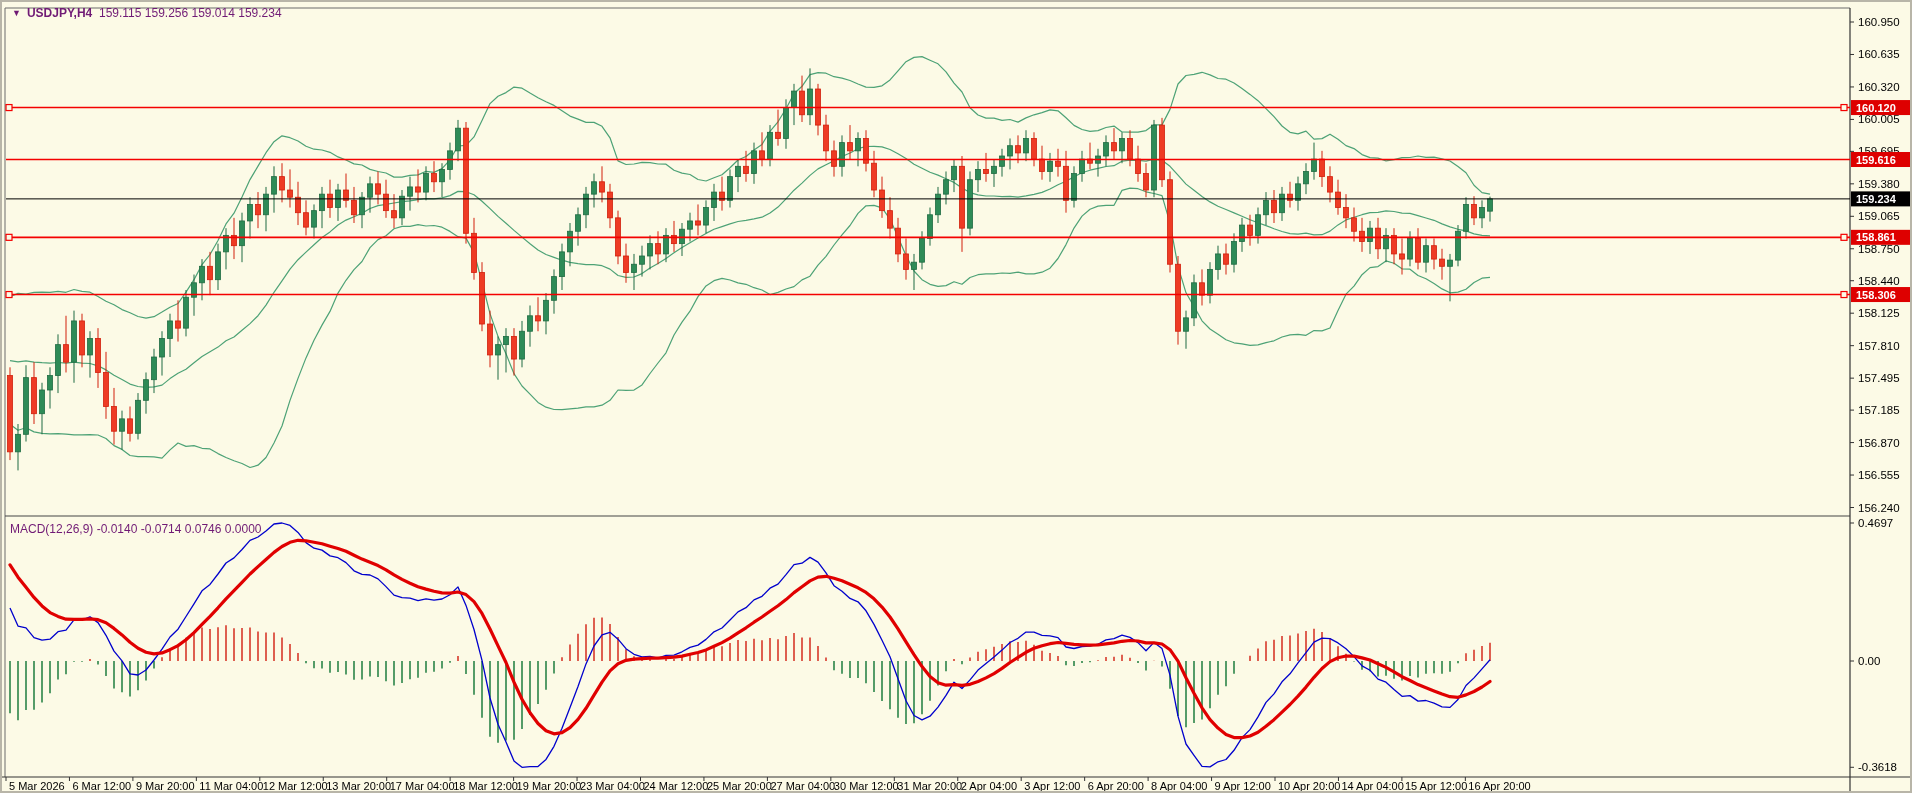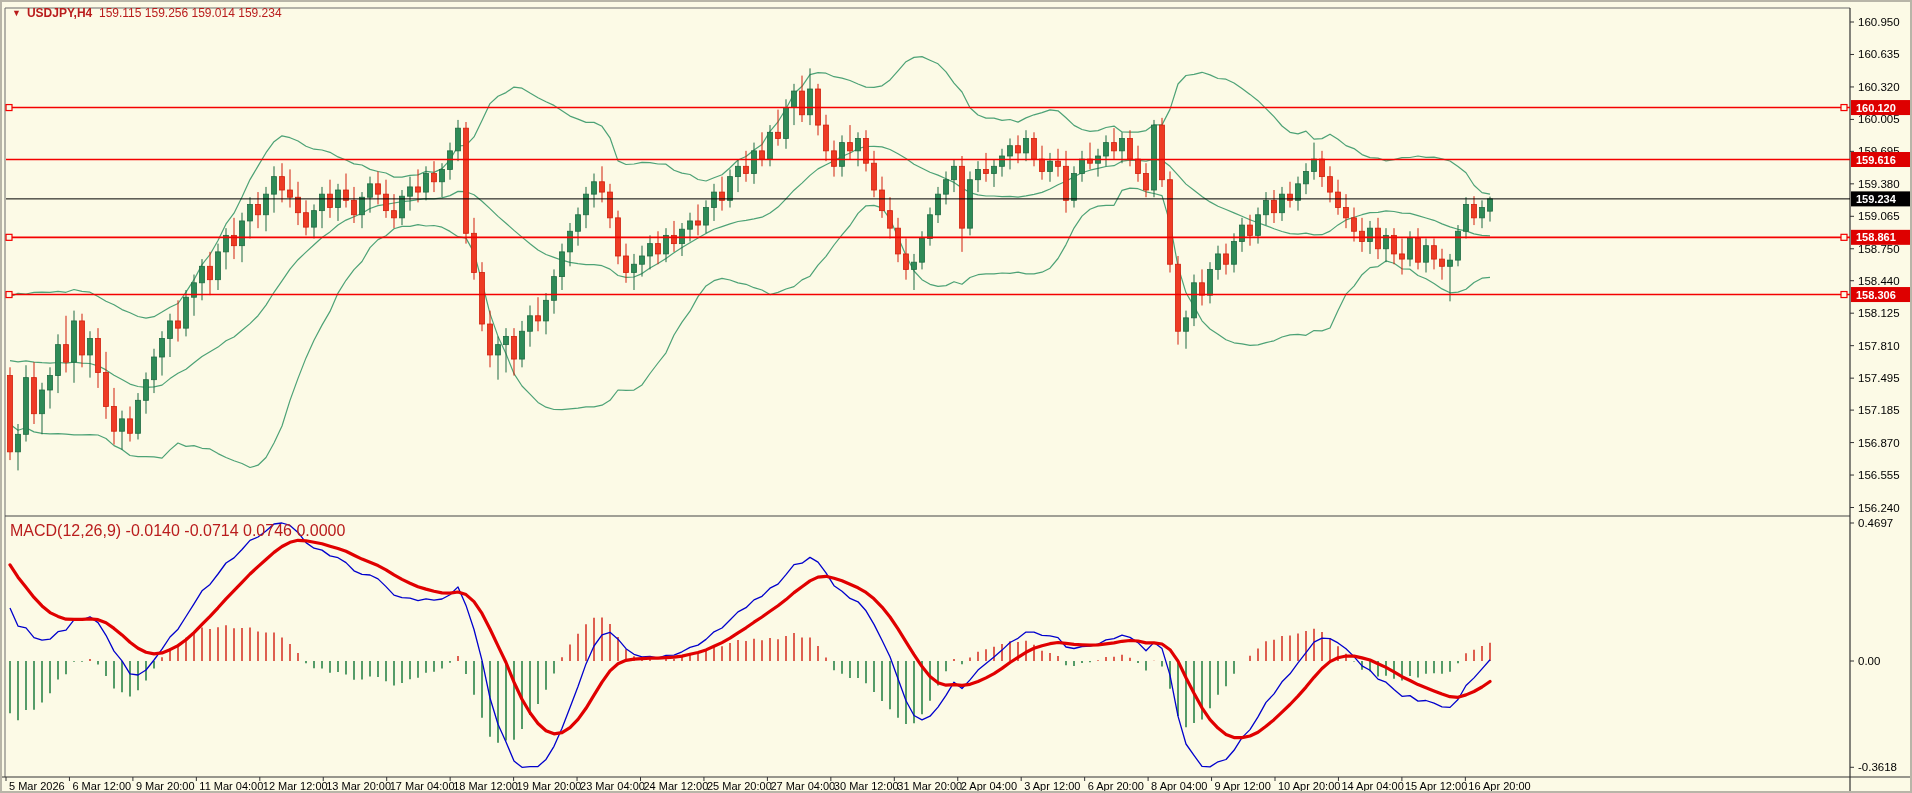--- a/index.html
+++ b/index.html
@@ -7,26 +7,26 @@
   #frame{
     position:relative;width:1912px;height:793px;
     background:#FCFAE6;
     border:2px solid #b8b5a8;
     box-shadow:inset 1px 1px 0 #ffffff;
     font-family:"Liberation Sans", sans-serif;
     overflow:hidden;
   }
   #chart-svg{position:absolute;left:0;top:0;}
   .overlay-label{
-    position:absolute;color:#b91c1c;font-size:12px;white-space:pre;
+    position:absolute;color:#701a75;font-size:12px;white-space:pre;
     font-family:"Liberation Sans", sans-serif;
   }
   #title-bar{left:10px;top:4px;}
   #title-bar .dd{font-size:9px;vertical-align:1px;margin-right:6px;}
-  #macd-title{left:8px;top:520px;font-size:16px;}
+  #macd-title{left:8px;top:520px;font-size:12px;}
   text{font-family:"Liberation Sans", sans-serif;}
 </style>
 </head>
 <body>
 
 <div id="frame">
   <svg id="chart-svg" width="1908" height="789">
       <defs>
         <clipPath id="mainclip">
           <rect x="4" y="7" width="1843" height="506"></rect>

